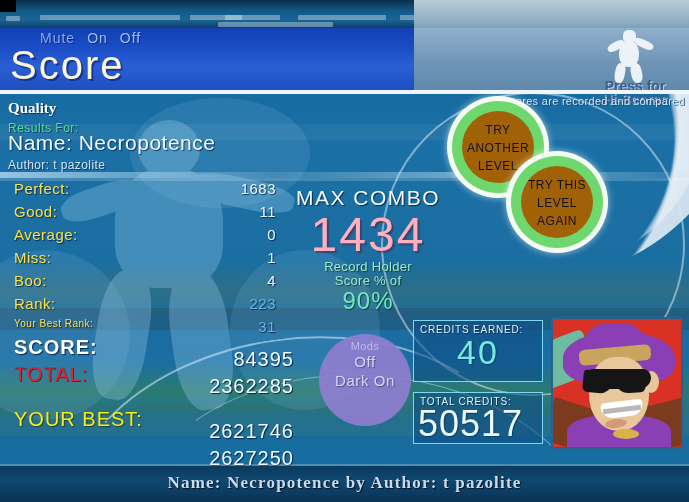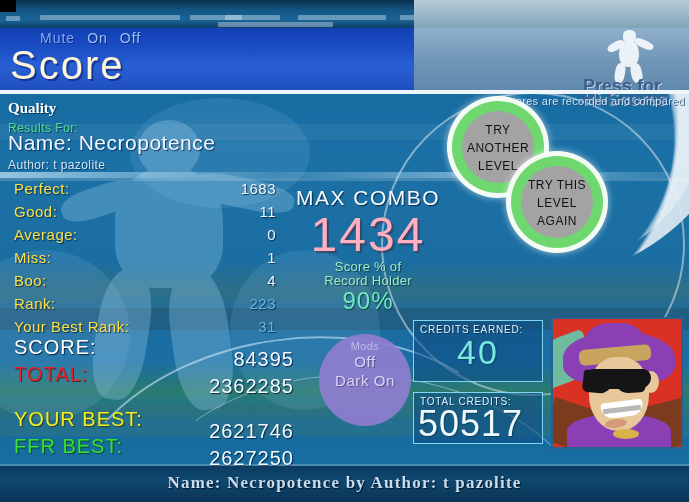--- a/index.html
+++ b/index.html
@@ -63,22 +63,22 @@
     background:linear-gradient(180deg,#8fb0cc,#6f95b6 55%,#5f89ad);}
   .mutebar{position:absolute;left:12px;top:30px;font-size:14px;letter-spacing:1px;
     color:#7fa8ff;text-shadow:1px 1px 0 #0c2a7a;margin-left:28px;}
   .mutebar span{margin-right:12px;cursor:pointer;}
   .mutebar .mute-on,.mutebar .mute-off{color:#9cc0ff;}
   .scoretitle{position:absolute;left:10px;top:46px;font-size:40px;line-height:38px;
     color:#fdf6d8;letter-spacing:2px;text-shadow:2px 2px 0 rgba(10,30,110,.6);}
 
   .hiscore-note{position:absolute;right:4px;top:95px;font-size:11px;color:#cfe4f6;
     letter-spacing:.3px;text-shadow:1px 1px 0 rgba(30,70,110,.8);}
-  .press-hi{position:absolute;right:2px;top:52px;width:104px;
-    font-size:18px;font-weight:bold;line-height:13px;color:#3c5e8c;
+  .press-hi{position:absolute;right:2px;top:52px;width:104px;text-align:center;
+    font-size:14px;font-weight:bold;line-height:13px;color:#3c5e8c;
     text-shadow:1px 1px 0 rgba(255,255,255,.6);cursor:pointer;}
   .figurine{position:absolute;right:34px;top:2px;width:48px;height:52px;opacity:.95;}
   .figurine div{position:absolute;background:#f2f7fb;border-radius:40%;}
 
   .whiteline{position:absolute;left:0;top:90px;width:100%;height:4px;background:#eef6fc;}
 
   
   .quality{position:absolute;left:8px;top:100px;font-family:"Liberation Serif",serif;
     font-size:15px;font-weight:bold;color:#ffffff;text-shadow:1px 1px 1px rgba(0,30,60,.7);}
   .results-for{position:absolute;left:8px;top:121px;font-size:12px;color:#4fdf8e;
@@ -89,27 +89,27 @@
     letter-spacing:.4px;text-shadow:1px 1px 0 rgba(0,35,70,.7);}
 
   .stats{position:absolute;left:14px;top:180px;width:262px;}
   .srow{position:relative;height:23px;}
   .slabel{position:absolute;left:0;top:0;font-size:15px;color:#fde047;letter-spacing:.5px;
     text-shadow:1px 1px 1px rgba(0,30,60,.8);}
   .sval{position:absolute;right:0;top:0;font-size:15px;color:#eef7ff;letter-spacing:.5px;
     text-shadow:1px 1px 1px rgba(0,30,60,.8);}
   .sval.rank{color:#63b7ee;}
   .srow.bestrank{height:27px;}
-  .srow.bestrank .slabel{font-size:15px;text-align:center;}
+  .srow.bestrank .slabel{font-size:10px;text-align:center;}
 
   .bigrow{position:relative;height:27px;}
   .bigrow .lbl{position:absolute;left:0;top:0;font-size:20px;letter-spacing:1px;}
   .bigrow .val{position:absolute;left:150px;top:12px;width:130px;text-align:right;font-size:20px;
     color:#f4fbff;letter-spacing:1px;text-shadow:1px 1px 1px rgba(0,30,60,.9);}
-  .lbl.score{color:#ffffff;text-shadow:1px 1px 1px rgba(0,30,60,.9);}
+  .lbl.score{color:#ffffff;text-shadow:1px 1px 1px rgba(0,30,60,.9);font-weight:bold;}
   .lbl.total{color:#e8202a;text-shadow:1px 1px 0 rgba(60,0,0,.6);}
   .lbl.yourbest{color:#f2ee22;text-shadow:1px 1px 1px rgba(40,40,0,.7);}
   .lbl.ffrbest{color:#35e231;text-shadow:1px 1px 1px rgba(0,50,0,.7);}
 
   .scoreblock{position:absolute;left:14px;top:336px;width:266px;}
   .bestblock{position:absolute;left:14px;top:408px;width:266px;}
   .bestblock .val{left:130px;width:150px;}
 
   
   .combo{position:absolute;left:278px;top:186px;width:180px;text-align:center;}
@@ -119,21 +119,21 @@
     text-shadow:2px 2px 1px rgba(90,20,40,.45);}
   .pct-label{font-size:13px;line-height:14px;color:#9fe9c8;letter-spacing:.3px;
     text-shadow:1px 1px 1px rgba(0,40,40,.7);}
   .pct-val{font-size:24px;line-height:26px;color:#6fe8c0;letter-spacing:1px;
     text-shadow:1px 1px 1px rgba(0,45,45,.7);}
 
   
   .gbtn{position:absolute;border-radius:50%;background:#6ed86e;cursor:pointer;
     box-shadow:0 0 0 5px #f4fbf4, 0 0 6px 6px rgba(255,255,255,.45);
     display:flex;align-items:center;justify-content:center;text-align:center;}
-  .gbtn .inner{border-radius:50%;background:#a3a3a3;display:flex;align-items:center;
+  .gbtn .inner{border-radius:50%;background:#a16207;display:flex;align-items:center;
     justify-content:center;}
   .gbtn span{font-size:12px;line-height:14px;color:#111;letter-spacing:.5px;font-weight:normal;}
   #btn-another{left:452px;top:101px;width:92px;height:92px;}
   #btn-another .inner{width:72px;height:72px;}
   #btn-again{left:511px;top:156px;width:92px;height:92px;}
   #btn-again .inner{width:72px;height:72px;}
 
   
   .mods{position:absolute;left:319px;top:334px;width:92px;height:92px;border-radius:50%;
     background:#8f7ed0;opacity:.92;text-align:center;cursor:pointer;}
@@ -279,30 +279,29 @@
       <div class="val">2362285</div>
     </div>
   </div>
 
   <div class="bestblock">
     <div class="bigrow">
       <div class="lbl yourbest">YOUR BEST:</div>
       <div class="val">2621746</div>
     </div>
     <div class="bigrow">
-      <div class="lbl ffrbest">FFR BEST:</div>
       <div class="val">2627250</div>
     </div>
   </div>
 
   <div class="combo">
     <div class="combo-title">MAX COMBO</div>
     <div class="combo-val">1434</div>
+    <div class="pct-label">Record Holder</div>
     <div class="pct-label">Score % of</div>
-    <div class="pct-label">Record Holder</div>
     <div class="pct-val">90%</div>
   </div>
 
   <div class="gbtn" id="btn-another">
     <div class="inner">
       <div>
         <span>TRY</span><br>
         <span>ANOTHER</span><br>
         <span>LEVEL</span>
       </div>

